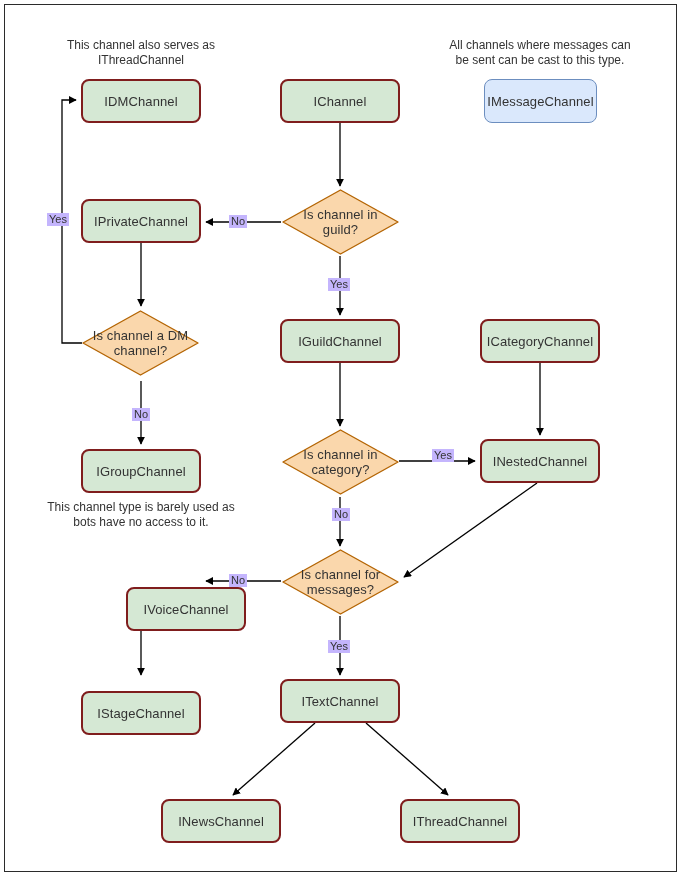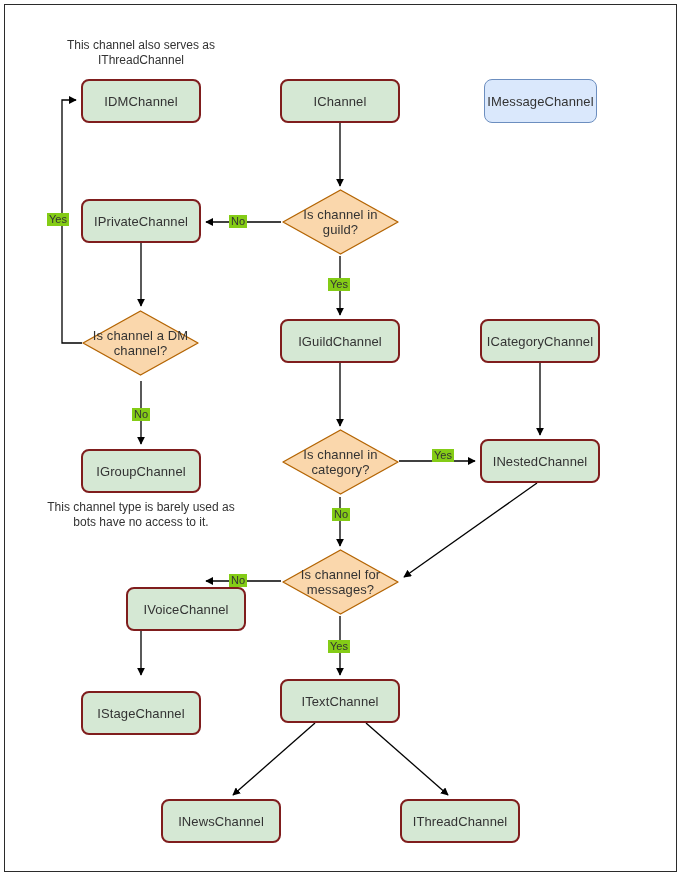--- a/index.html
+++ b/index.html
@@ -72,21 +72,21 @@
     font-size: 12px;
     line-height: 15px;
     text-align: center;
     white-space: pre-line;
   }
   .edgelabel {
     position: absolute;
     color: #333333;
     font-size: 11px;
     line-height: 13px;
-    background: #84cc16;
+    background: #c4b5fd;
     padding: 0 2px;
     text-align: center;
     white-space: nowrap;
   }
 </style>
 </head>
 <body>
 
 <div id="page">
 
@@ -130,20 +130,22 @@
       
       <path d="M 315 723 L 233 795"></path>
       
       <path d="M 366 723 L 448 795"></path>
     </g>
   </svg>
 
   <div class="note" style="left:41px; top:38px; width:200px;">This channel also serves as
 IThreadChannel</div>
 
+  <div class="note" style="left:432px; top:38px; width:216px;">All channels where messages can
+be sent can be cast to this type.</div>
 
   <div class="note" style="left:40px; top:500px; width:202px;">This channel type is barely used as
 bots have no access to it.</div>
 
   <div class="node box" style="left:81px; top:79px; width:120px; height:44px;">IDMChannel</div>
 
   <div class="node box" style="left:280px; top:79px; width:120px; height:44px;">IChannel</div>
 
   <div class="node box blue" style="left:484px; top:79px; width:113px; height:44px;">IMessageChannel</div>
 

